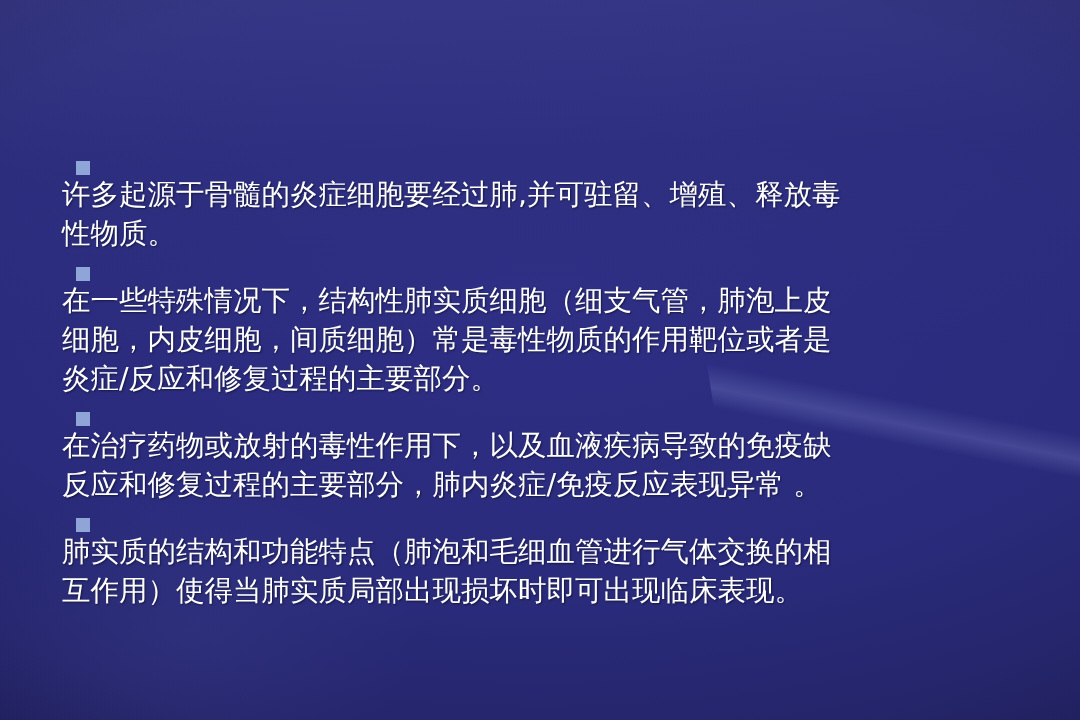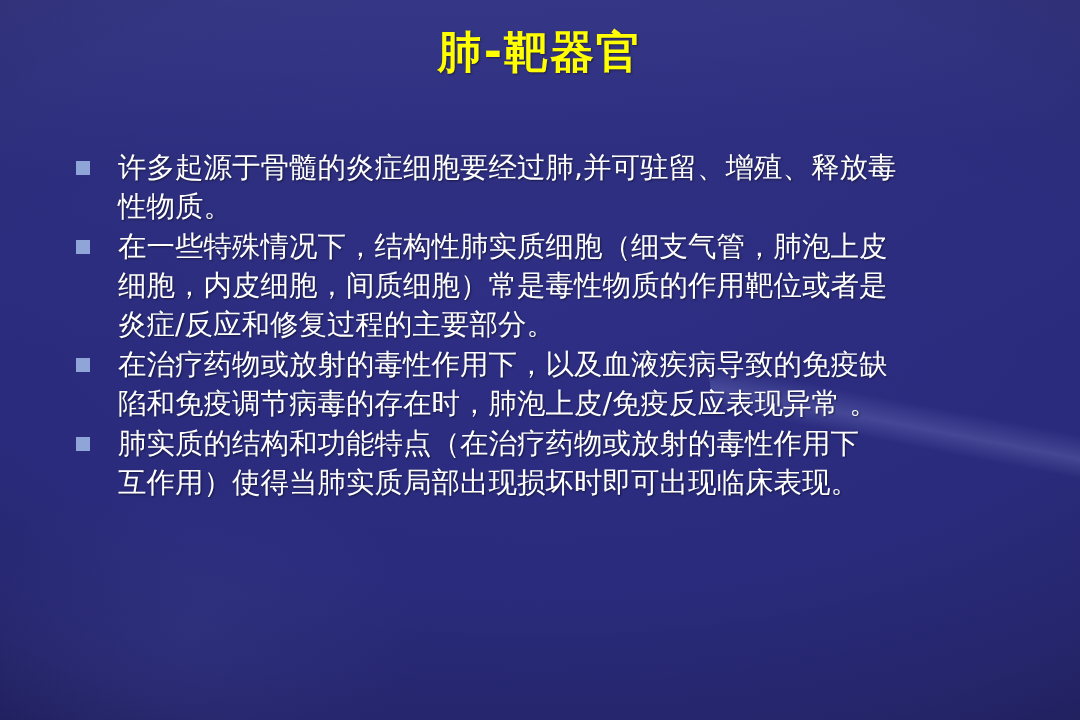--- a/index.html
+++ b/index.html
@@ -71,20 +71,21 @@
   .body-list {
     position: absolute;
     left: 62px;
     top: 148px;
     right: 48px;
   }
   .bullet-row {
     display: flex;
     align-items: flex-start;
     margin-bottom: 1px;
+    flex-direction: column;
   }
   .bullet-marker {
     flex: 0 0 auto;
     width: 14px;
     height: 14px;
     background: #8fa5d8;
     margin-top: 13px;
     margin-right: 28px;
     margin-left: 14px;
   }
@@ -102,44 +103,43 @@
 <body>
 
 <div id="slide">
 
   <div class="bg-base"></div>
   <div class="bg-sheen-top"></div>
   <div class="bg-streak"></div>
   <div class="bg-streak2"></div>
   <div class="bg-vignette"></div>
 
-  <div class="slide-title">肺-靶器官</div>
 
   <div class="body-list">
 
     <div class="bullet-row">
       <span class="bullet-marker"></span>
       <div class="bullet-text">许多起源于骨髓的炎症细胞要经过肺,并可驻留、增殖、释放毒
 性物质。</div>
     </div>
 
     <div class="bullet-row">
       <span class="bullet-marker"></span>
       <div class="bullet-text">在一些特殊情况下，结构性肺实质细胞（细支气管，肺泡上皮
 细胞，内皮细胞，间质细胞）常是毒性物质的作用靶位或者是
 炎症/反应和修复过程的主要部分。</div>
     </div>
 
 
     <div class="bullet-row">
       <span class="bullet-marker"></span>
       <div class="bullet-text">在治疗药物或放射的毒性作用下，以及血液疾病导致的免疫缺
-陷和免疫调节病毒的存在时，肺泡上皮/免疫反应表现异常 。</div>
+反应和修复过程的主要部分，肺内炎症/免疫反应表现异常 。</div>
     </div>
 
     <div class="bullet-row">
       <span class="bullet-marker"></span>
-      <div class="bullet-text">肺实质的结构和功能特点（在治疗药物或放射的毒性作用下
+      <div class="bullet-text">肺实质的结构和功能特点（肺泡和毛细血管进行气体交换的相
 互作用）使得当肺实质局部出现损坏时即可出现临床表现。</div>
     </div>
 
   </div>
 </div>
 
 </body></html>

